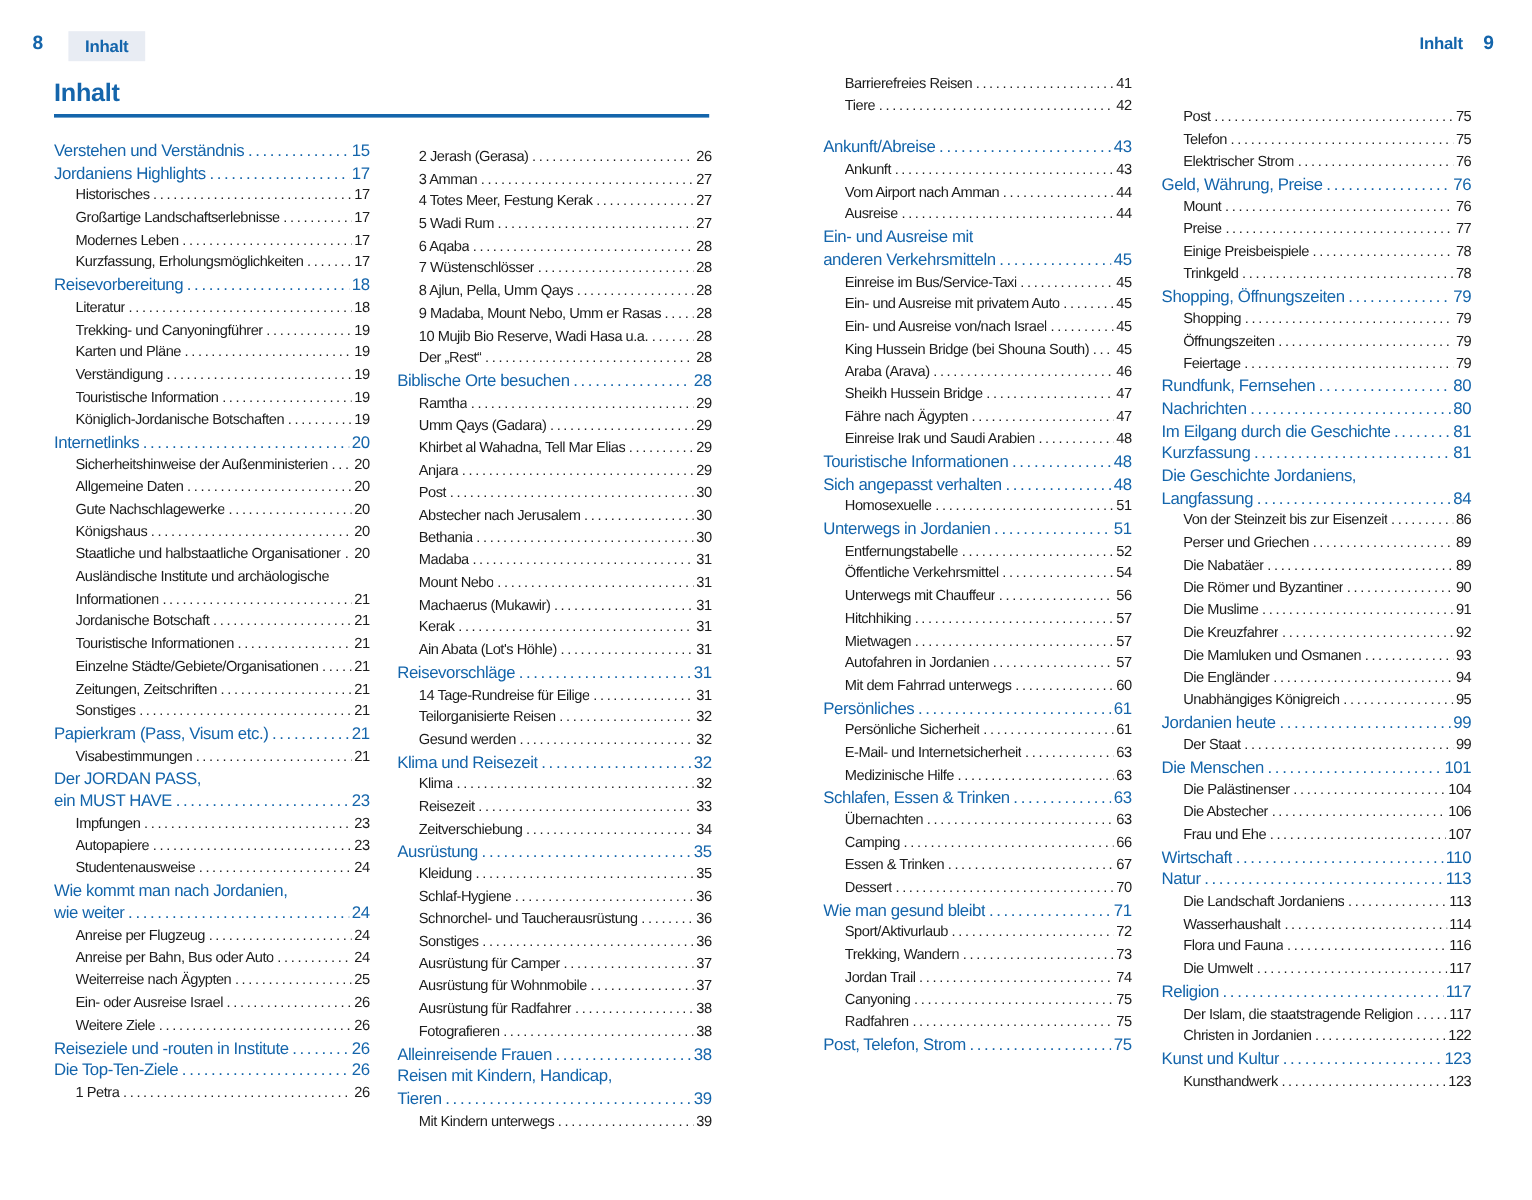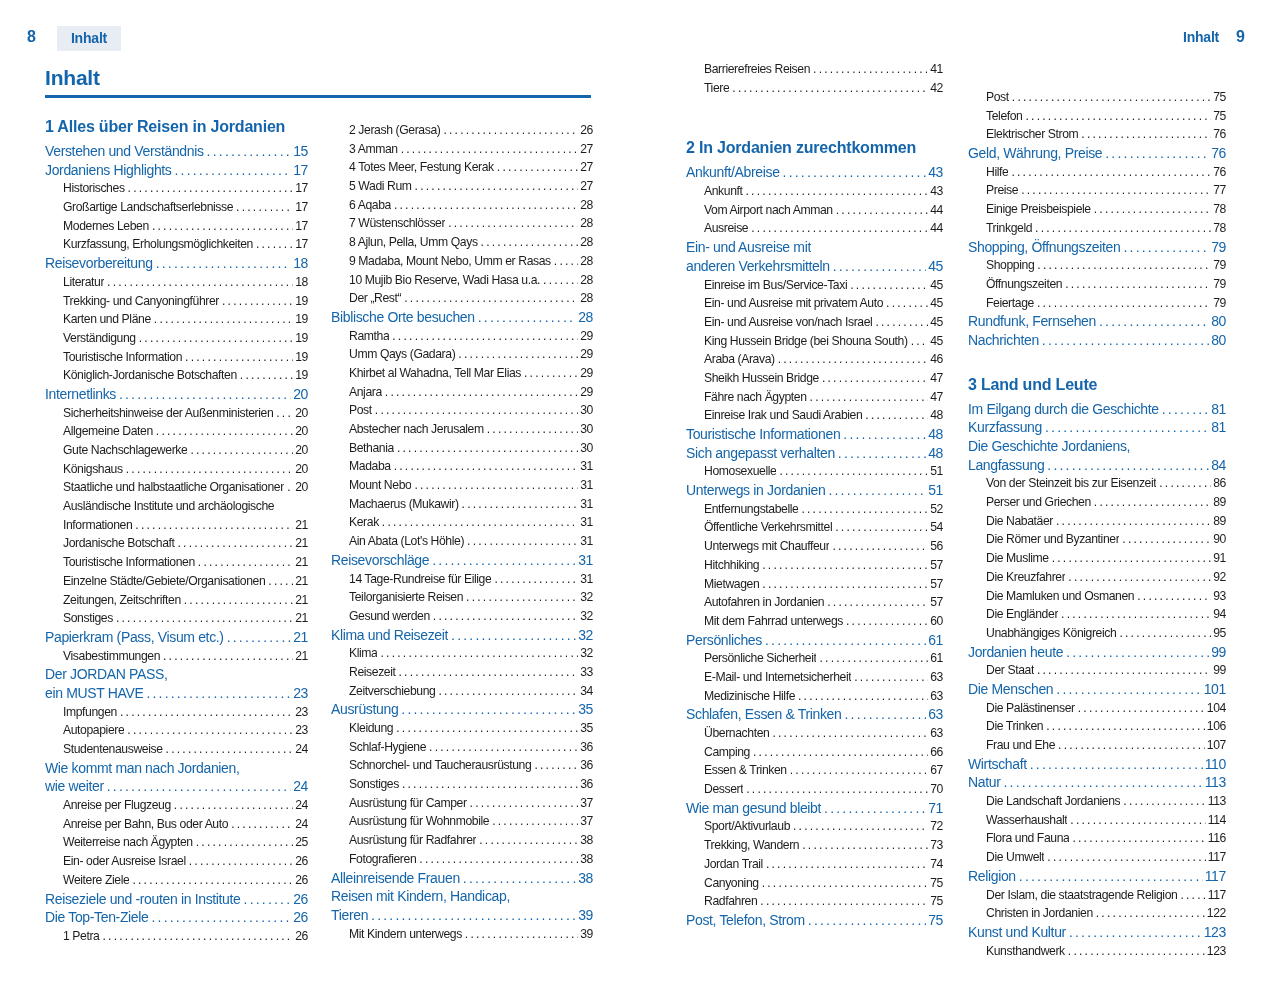--- a/index.html
+++ b/index.html
@@ -45,23 +45,20 @@
   <div class="hdr-tab">Inhalt</div>
   <div class="hdr-right">
     <span class="hlabel">Inhalt</span>
     <span class="hnum">9</span>
   </div>
 
   <div class="page-title">Inhalt</div>
   <div class="title-rule"></div>
 
   <div class="toc-col" id="col1">
-      <div class="row ch">
-        <span class="lab">1 Alles über Reisen in Jordanien</span>
-      </div>
       <div class="row s1">
         <span class="lab">Verstehen und Verständnis</span>
         <span class="dots"></span>
         <span class="pg">15</span>
       </div>
       <div class="row s1">
         <span class="lab">Jordaniens Highlights</span>
         <span class="dots"></span>
         <span class="pg">17</span>
       </div>
@@ -490,23 +487,20 @@
         <span class="lab">Barrierefreies Reisen</span>
         <span class="dots"></span>
         <span class="pg">41</span>
       </div>
       <div class="row s2">
         <span class="lab">Tiere</span>
         <span class="dots"></span>
         <span class="pg">42</span>
       </div>
       <div class="gap"></div>
-      <div class="row ch">
-        <span class="lab">2 In Jordanien zurechtkommen</span>
-      </div>
       <div class="row s1">
         <span class="lab">Ankunft/Abreise</span>
         <span class="dots"></span>
         <span class="pg">43</span>
       </div>
       <div class="row s2">
         <span class="lab">Ankunft</span>
         <span class="dots"></span>
         <span class="pg">43</span>
       </div>
@@ -719,21 +713,21 @@
         <span class="lab">Elektrischer Strom</span>
         <span class="dots"></span>
         <span class="pg">76</span>
       </div>
       <div class="row s1">
         <span class="lab">Geld, Währung, Preise</span>
         <span class="dots"></span>
         <span class="pg">76</span>
       </div>
       <div class="row s2">
-        <span class="lab">Hilfe</span>
+        <span class="lab">Mount</span>
         <span class="dots"></span>
         <span class="pg">76</span>
       </div>
       <div class="row s2">
         <span class="lab">Preise</span>
         <span class="dots"></span>
         <span class="pg">77</span>
       </div>
       <div class="row s2">
         <span class="lab">Einige Preisbeispiele</span>
@@ -767,23 +761,20 @@
       </div>
       <div class="row s1">
         <span class="lab">Rundfunk, Fernsehen</span>
         <span class="dots"></span>
         <span class="pg">80</span>
       </div>
       <div class="row s1">
         <span class="lab">Nachrichten</span>
         <span class="dots"></span>
         <span class="pg">80</span>
-      </div>
-      <div class="row ch">
-        <span class="lab">3 Land und Leute</span>
       </div>
       <div class="row s1">
         <span class="lab">Im Eilgang durch die Geschichte</span>
         <span class="dots"></span>
         <span class="pg">81</span>
       </div>
       <div class="row s1">
         <span class="lab">Kurzfassung</span>
         <span class="dots"></span>
         <span class="pg">81</span>
@@ -855,21 +846,21 @@
         <span class="lab">Die Menschen</span>
         <span class="dots"></span>
         <span class="pg">101</span>
       </div>
       <div class="row s2">
         <span class="lab">Die Palästinenser</span>
         <span class="dots"></span>
         <span class="pg">104</span>
       </div>
       <div class="row s2">
-        <span class="lab">Die Trinken</span>
+        <span class="lab">Die Abstecher</span>
         <span class="dots"></span>
         <span class="pg">106</span>
       </div>
       <div class="row s2">
         <span class="lab">Frau und Ehe</span>
         <span class="dots"></span>
         <span class="pg">107</span>
       </div>
       <div class="row s1">
         <span class="lab">Wirtschaft</span>

